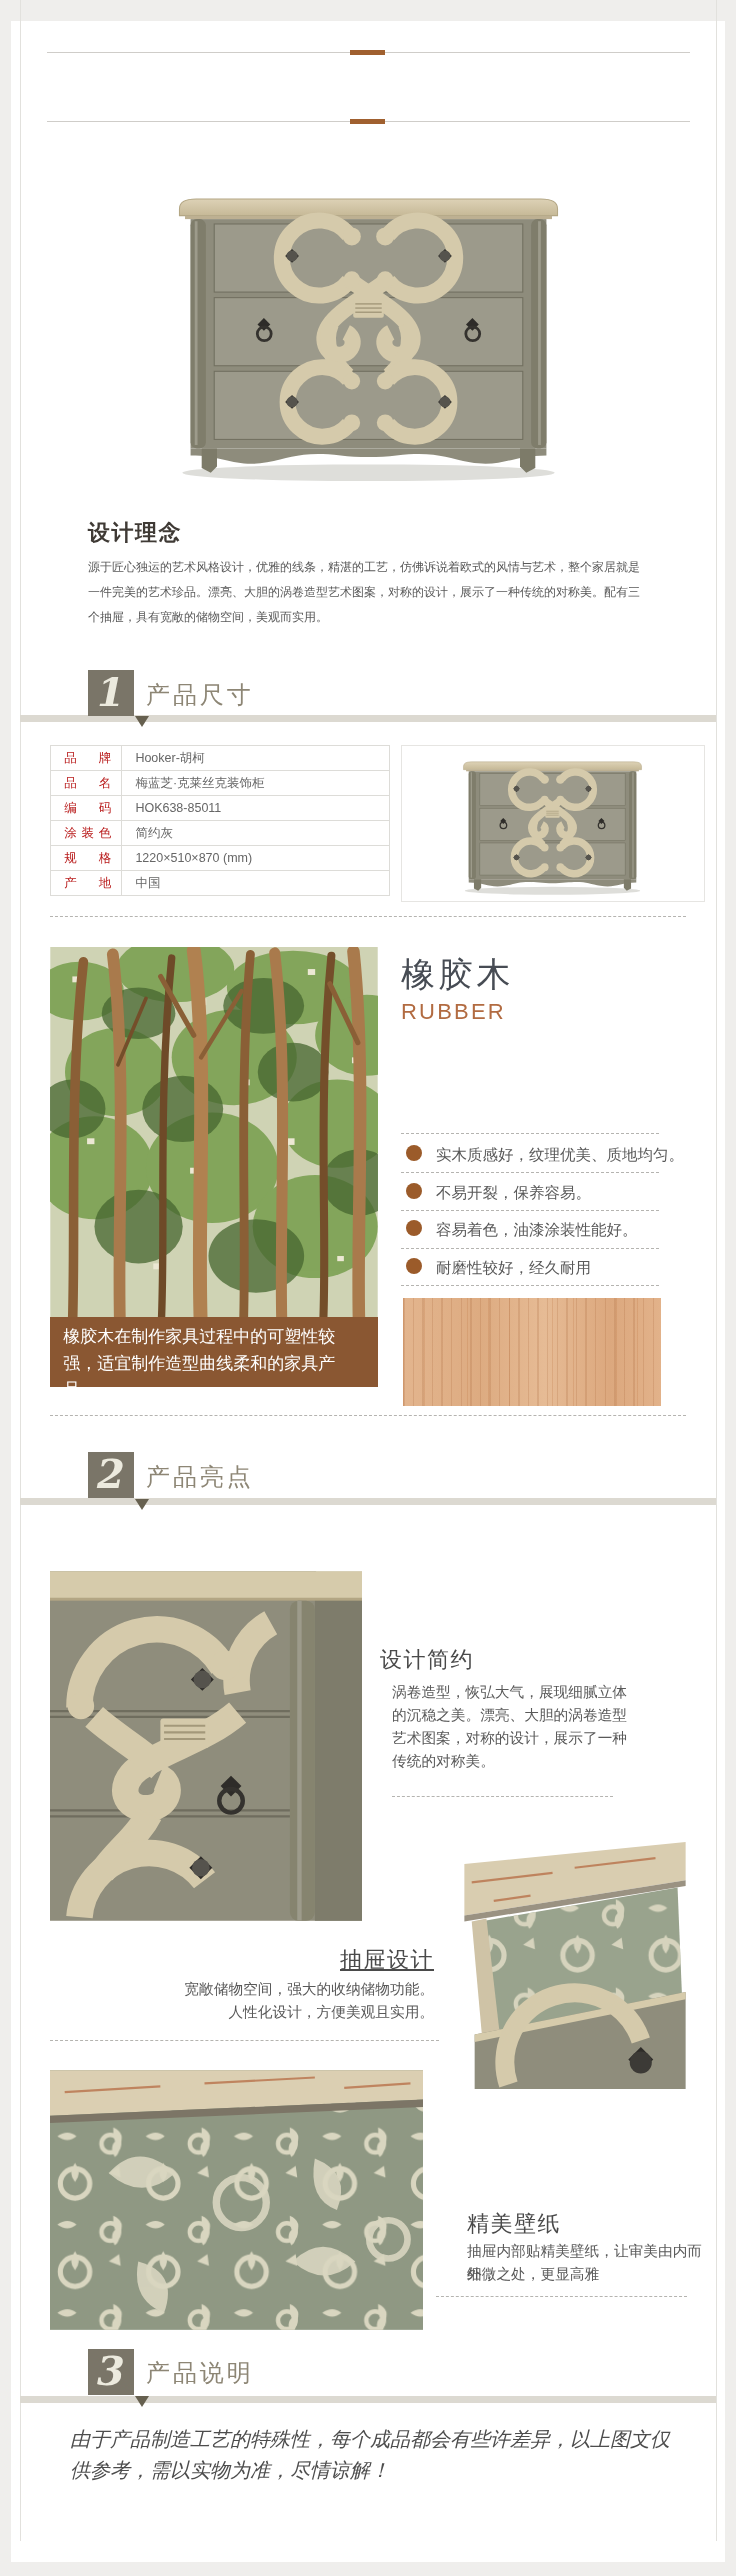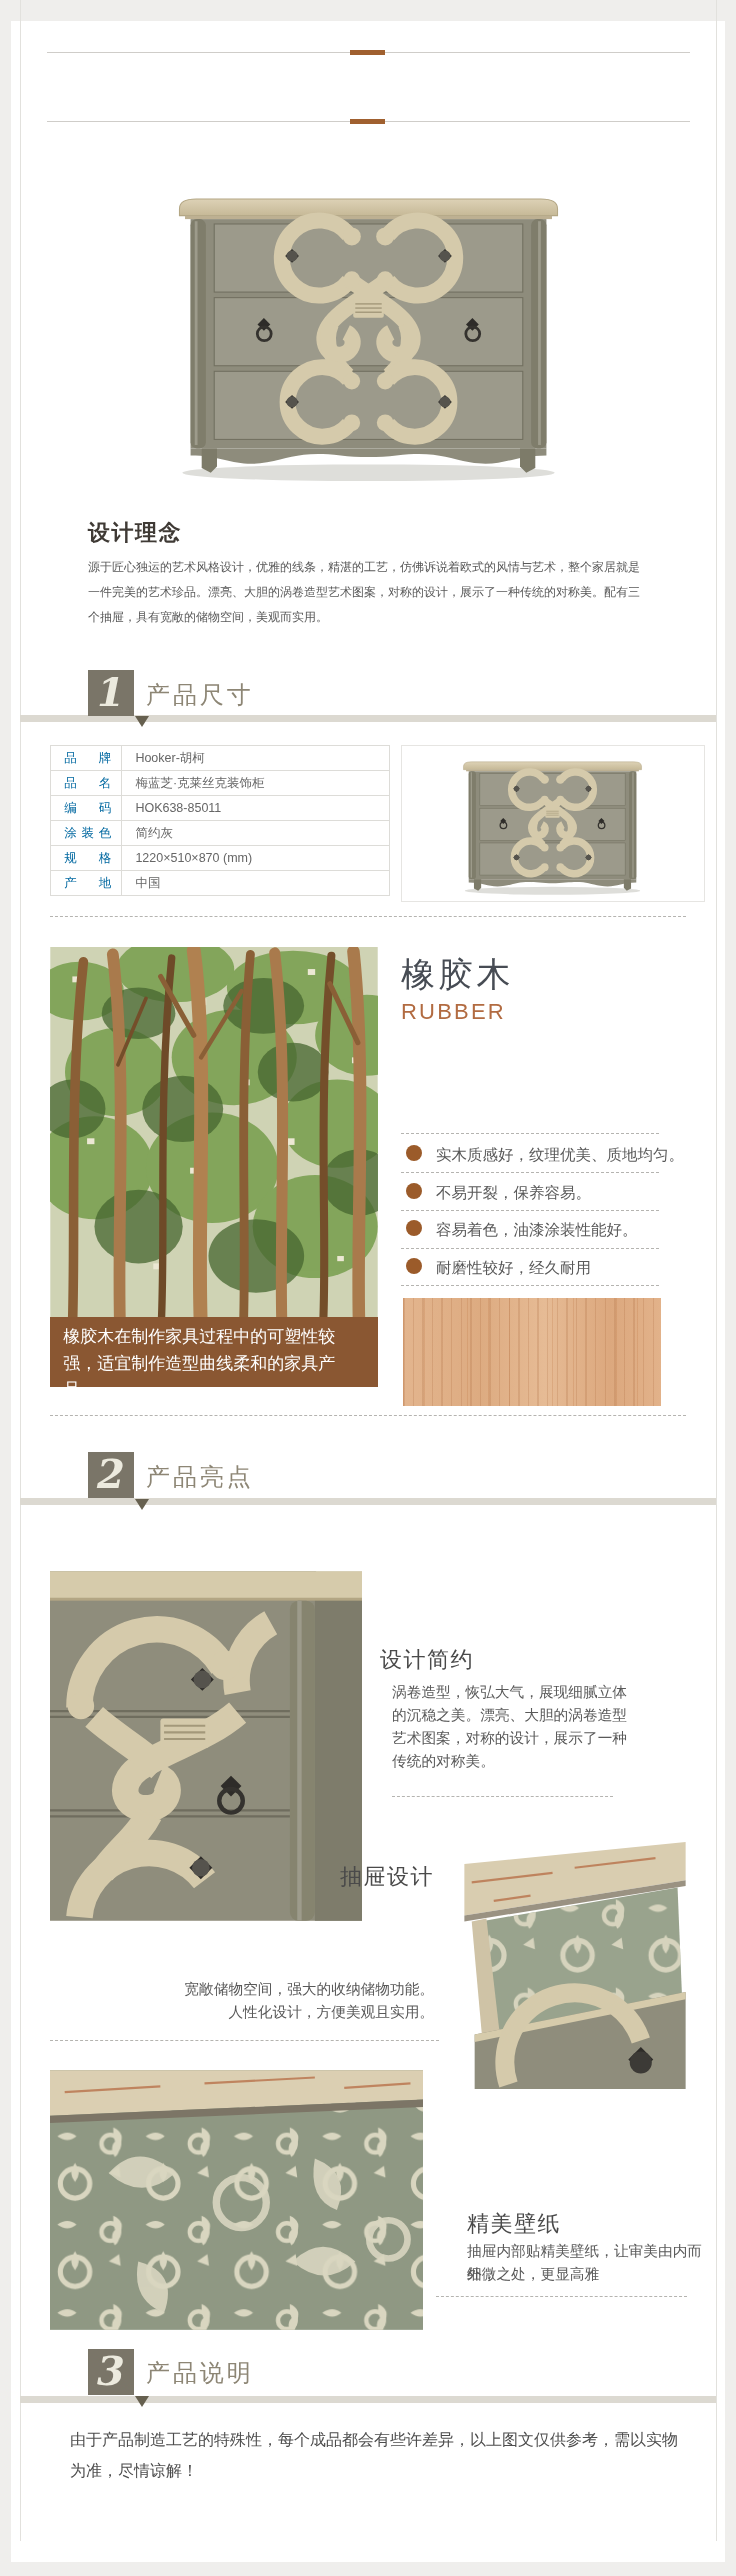--- a/index.html
+++ b/index.html
@@ -15,36 +15,36 @@
   .concept-title{font-size:22px;color:#3f3a35;letter-spacing:1.5px;}
   .bodytext{font-size:12px;color:#595959;line-height:25px;}
   .sec-square{position:absolute;width:46px;height:46px;background:#7a7568;display:flex;align-items:center;justify-content:center;}
   .sec-num{font:italic bold 40px "DejaVu Serif",serif;color:#eceade;margin-top:-2.9px;}
   .sec-bar{position:absolute;left:20px;width:696px;height:6.6px;background:#dcd9d1;}
   .sec-tri{position:absolute;width:0;height:0;border-left:7.4px solid transparent;border-right:7.4px solid transparent;border-top:11px solid #66604f;}
   .sec-title{position:absolute;font-size:24px;color:#8d8675;letter-spacing:2.9px;}
   table.spec{border-collapse:collapse;width:340px;}
   table.spec td{border:0.7px solid #dddcd8;font-size:12.5px;color:#666;height:24px;padding:0 0 0 13.2px;background:#fff;}
   td.lbl{width:57px;}
-  .spread{display:inline-block;width:47px;text-align:justify;text-align-last:justify;color:#0369a1;}
+  .spread{display:inline-block;width:47px;text-align:justify;text-align-last:justify;color:#b91c1c;}
   .thumb-box{position:absolute;border:0.7px solid #e6e5e2;background:#fff;}
   .rubber-title{font-size:34px;color:#474c54;letter-spacing:3.7px;}
   .rubber-sub{font-size:22px;color:#b26b41;letter-spacing:2.2px;}
   .bullet-dot{position:absolute;width:16px;height:16px;border-radius:50%;background:#9b5b2a;}
   .bullet-text{position:absolute;font-size:15.5px;color:#595959;white-space:nowrap;}
   .overlay{position:absolute;left:0;bottom:0;width:100%;height:70px;background:#8a5732;}
   .overlay-text{padding:7.4px 11.8px 0 13.2px;font-size:17px;line-height:26.5px;color:#fff;}
   .hl-title{font-size:22px;color:#4a4a4a;letter-spacing:1.5px;}
   .hl-body{font-size:14.7px;color:#595959;line-height:23px;}
   .photo{position:absolute;overflow:hidden;}
   .woodswatch{position:absolute;background:
       repeating-linear-gradient(90deg, rgba(155,85,40,0.18) 0 1.5px, rgba(0,0,0,0) 1.5px 9.6px),
       repeating-linear-gradient(90deg, rgba(190,120,70,0.25) 0 0.7px, rgba(0,0,0,0) 0.7px 21.3px),
       linear-gradient(90deg,#e3b58e,#ddab81 30%,#e6bb95 55%,#dca87e 80%,#e2b28a);}
-  .notice{font-size:16px;color:#4d4d4d;line-height:31px;}
+  .notice{font-size:20px;color:#4d4d4d;line-height:31px;font-style:italic;}
   .ralign{text-align:right;}
 </style>
 </head>
 <body>
 
 <div class="page">
   <div class="card"></div>
   <div class="edge" style="left:20px;"></div>
   <div class="edge" style="left:716px;"></div>
 
@@ -338,21 +338,21 @@
       <polygon points="22,108 290,62 296,208 40,258" fill="url(#damask)" opacity="0.95"></polygon>
       <polygon points="10,108 30,104 48,260 24,264" fill="#cfc3a6"></polygon>
       <polygon points="14,262 301,204 301,336 14,336" fill="#8f8d7c"></polygon>
       <polygon points="14,262 301,204 301,214 14,272" fill="#d6cbab"></polygon>
       <path d="M60,330 A85,85 0 0 1 240,270" fill="none" stroke="#d5caab" stroke-width="26"></path>
       <rect x="228" y="284" width="24" height="24" transform="rotate(45 240 296)" fill="#2e2c29"></rect>
       <circle cx="240" cy="300" r="15" fill="#3c3a36"></circle>
     </svg>
   </div>
 
-  <div class="abs hl-title ralign" style="left:191px;top:1862px;width:243px;">抽屉设计</div>
+  <div class="abs hl-title ralign" style="left:191px;top:1945px;width:243px;text-decoration:underline;">抽屉设计</div>
   <div class="abs hl-body ralign" style="left:169px;top:1978px;width:265px;">宽敞储物空间，强大的收纳储物功能。</div>
   <div class="abs hl-body ralign" style="left:169px;top:2001px;width:265px;">人性化设计，方便美观且实用。</div>
   <div class="dashsep" style="left:50px;top:2040px;width:389px;"></div>
 
   <div class="photo" style="left:50px;top:2070px;width:373px;height:260px;">
     <svg width="373" height="260" viewBox="0 0 507 353">
       <rect width="507" height="353" fill="#8f9883"></rect>
       <rect width="507" height="353" fill="url(#damask)"></rect>
       <polygon points="0,0 507,0 507,40 0,62" fill="#dbcfb2"></polygon>
       <g stroke="#b4653c" stroke-width="3" opacity="0.7">

